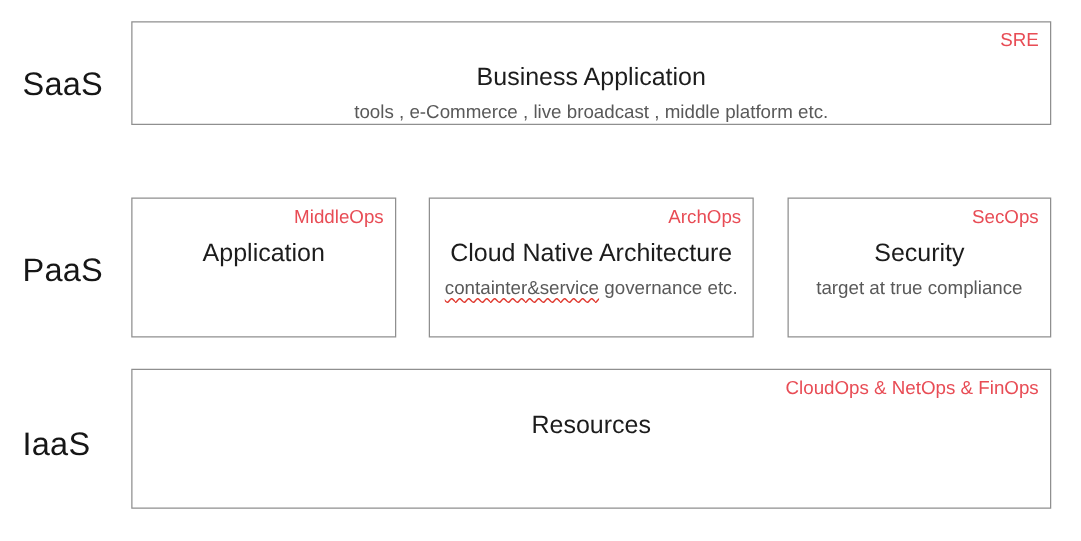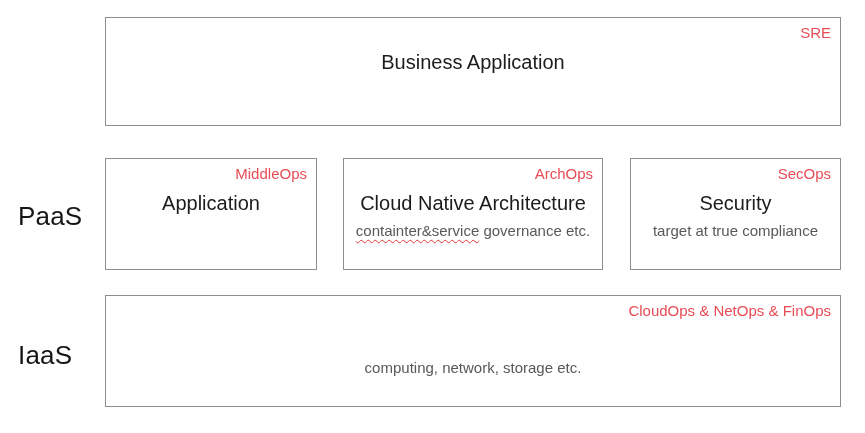--- a/index.html
+++ b/index.html
@@ -25,21 +25,21 @@
   }
   .label-saas{top:51px;}
   .label-paas{top:200px;}
   .label-iaas{top:339px;}
   .box{
     position:absolute;
     border:1px solid var(--border_color);
     background:var(--background);
     box-sizing:border-box;
   }
-  .box-saas{left:105px;top:17px;width:736px;height:109px;}
+  .box-saas{left:105px;top:17px;width:736px;height:83px;}
   .box-middleware{left:105px;top:158px;width:212px;height:112px;}
   .box-cna{left:343px;top:158px;width:260px;height:112px;}
   .box-security{left:630px;top:158px;width:211px;height:112px;}
   .box-resources{left:105px;top:295px;width:736px;height:112px;}
   .ops{
     position:absolute;top:5px;right:9px;
     font-size:15px;line-height:20px;
     color:var(--accent_red);
     white-space:nowrap;
   }
@@ -63,26 +63,28 @@
     text-decoration-color:var(--squiggle_red);
     text-decoration-thickness:1px;
     text-underline-offset:3px;
   }
 </style>
 </head>
 <body>
 
 <div class="canvas">
 
+  <div class="row-label label-saas">SaaS</div>
   <div class="row-label label-iaas">IaaS</div>
   <div class="row-label label-paas">PaaS</div>
 
   <div class="box box-saas">
     <div class="ops">SRE</div>
     <div class="title">Business Application</div>
+    <div class="subtitle">tools , e-Commerce , live broadcast , middle platform etc.</div>
   </div>
 
   <div class="box box-middleware">
     <div class="ops">MiddleOps</div>
     <div class="title">Application</div>
   </div>
 
   <div class="box box-cna">
     <div class="ops">ArchOps</div>
     <div class="title">Cloud Native Architecture</div>
@@ -90,16 +92,16 @@
   </div>
 
   <div class="box box-security">
     <div class="ops">SecOps</div>
     <div class="title">Security</div>
     <div class="subtitle">target at true compliance</div>
   </div>
 
   <div class="box box-resources">
     <div class="ops">CloudOps &amp; NetOps &amp; FinOps</div>
-    <div class="subtitle">computing, network, storage etc.</div>
+    <div class="title">Resources</div>
   </div>
 
 </div>
 
 </body></html>

